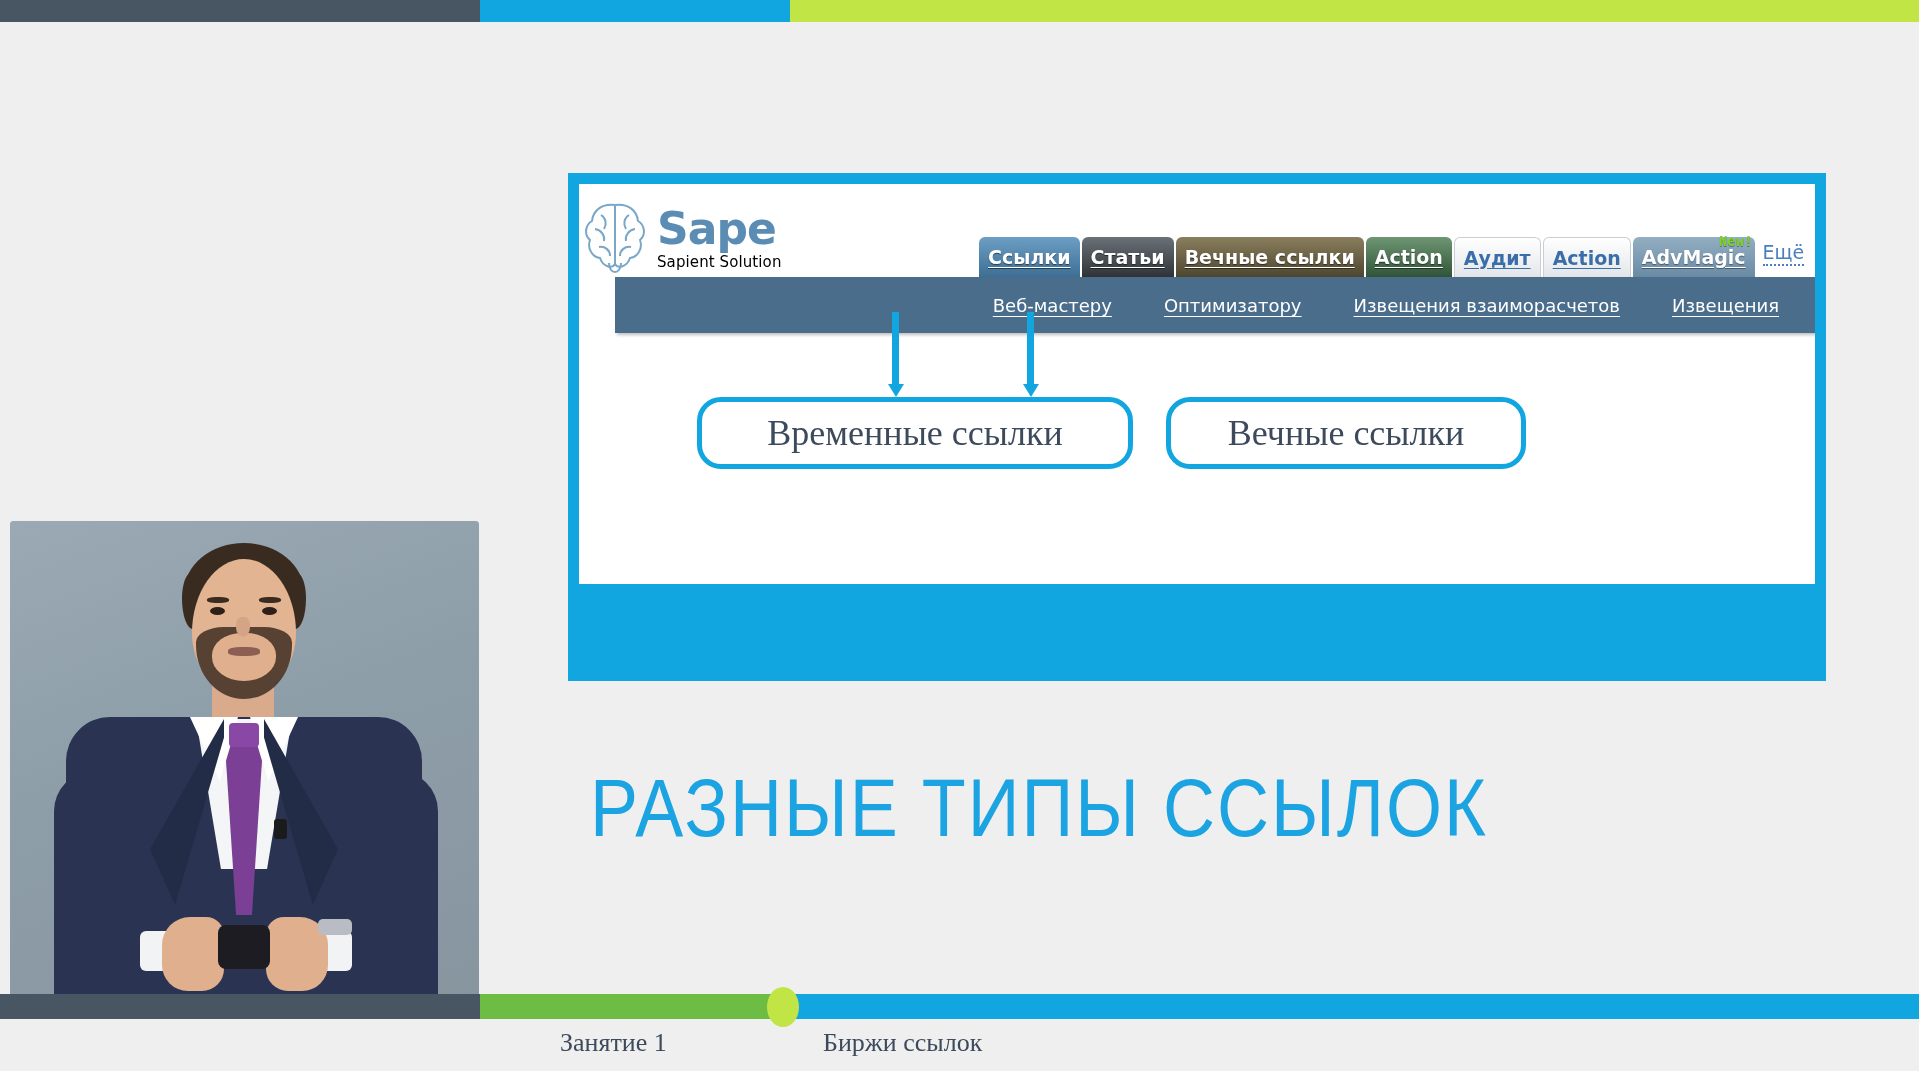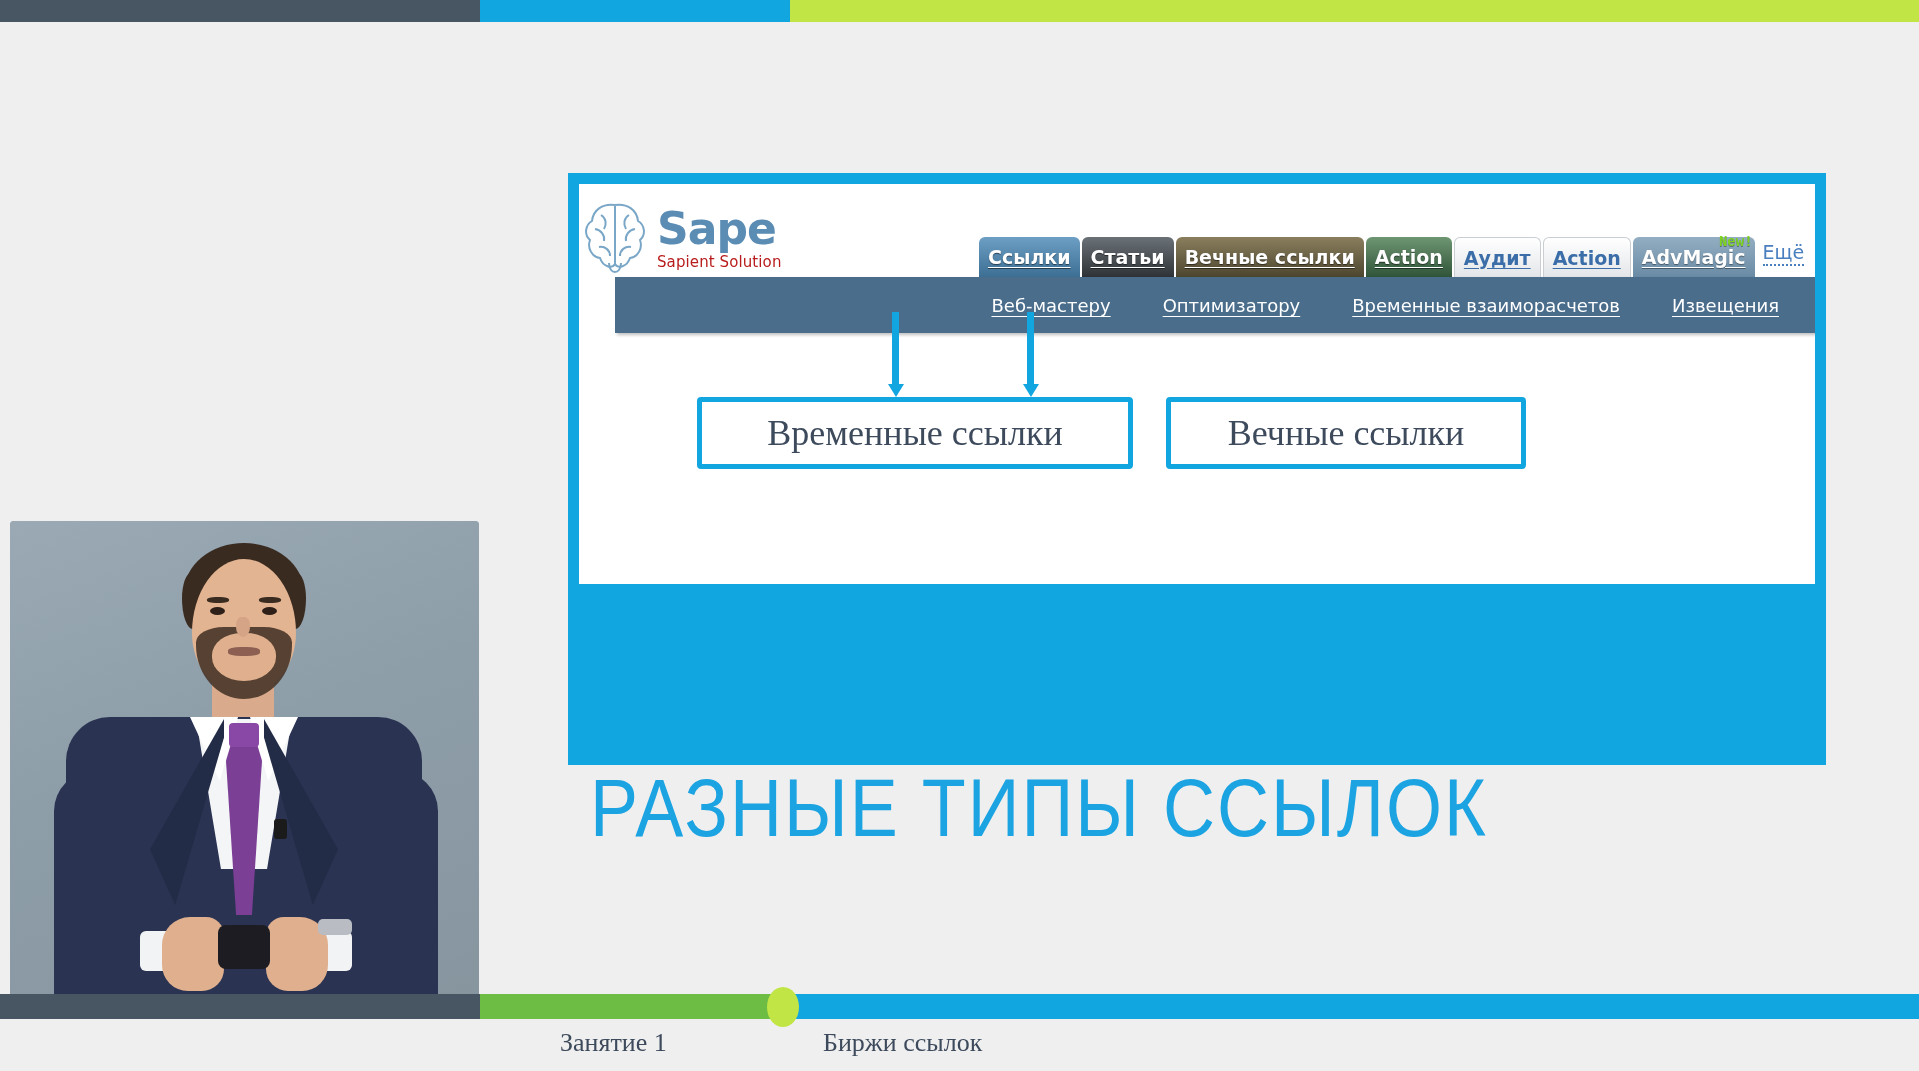--- a/index.html
+++ b/index.html
@@ -136,21 +136,21 @@
   #pv-cuff-r { left: 300px; top: 410px; width: 42px; height: 40px; background: #f2f3f5; border-radius: 6px; }
   #pv-hand-l { left: 152px; top: 396px; width: 62px; height: 74px; background: #e0b08e; border-radius: 28px 18px 22px 26px; }
   #pv-hand-r { left: 256px; top: 396px; width: 62px; height: 74px; background: #e0b08e; border-radius: 18px 28px 26px 22px; }
   #pv-clicker { left: 208px; top: 404px; width: 52px; height: 44px; background: #1c1c22; border-radius: 8px; }
   #pv-watch { left: 308px; top: 398px; width: 34px; height: 16px; background: #b9bcc2; border-radius: 5px; }
 
   
   #screenshot-panel {
     position: absolute;
     left: 568px; top: 173px;
-    width: 1258px; height: 592px;
+    width: 1258px; height: 508px;
     background: #12a6e0;
     padding: 0;
     box-sizing: border-box;
   }
   #panel-top-area {
     position: absolute;
     left: 11px; top: 11px;
     width: 1236px; height: 400px;
     background: #ffffff;
     overflow: hidden;
@@ -196,21 +196,21 @@
   #sape-name {
     font-family: "DejaVu Sans", sans-serif;
     font-weight: bold;
     font-size: 44px;
     color: #5b8cb3;
     letter-spacing: -1px;
   }
   #sape-tagline {
     font-family: "DejaVu Sans", sans-serif;
     font-size: 15px;
-    color: #b91c1c;
+    color: #000000;
     margin-top: 4px;
     letter-spacing: .1px;
   }
 
   
   #sape-tabs {
     position: absolute;
     left: 400px; top: 49px;
     height: 44px;
     display: flex;
@@ -308,21 +308,21 @@
   #arrow-temp .shaft { height: 74px; }
   #arrow-temp .head  { top: 72px; }
   #arrow-perm { left: 444px; top: 128px; height: 85px; }
   #arrow-perm .shaft { height: 74px; }
   #arrow-perm .head  { top: 72px; }
 
   
   .callout {
     position: absolute;
     border: 5px solid #12a6e0;
-    border-radius: 4px;
+    border-radius: 24px;
     background: #ffffff;
     display: flex;
     align-items: center;
     justify-content: center;
     box-sizing: border-box;
     font-family: "Liberation Serif", serif;
     font-size: 36px;
     color: #3d4a5c;
     white-space: nowrap;
   }
@@ -468,21 +468,21 @@
       <div class="tab tab--steel">
         <span class="tab-badge">New!</span>
         <span class="tab-label">AdvMagic</span>
       </div>
       <span id="tab-more">Ещё</span>
     </div>
 
     <div id="sape-subnav">
       <span class="subnav-item">Веб-мастеру</span>
       <span class="subnav-item">Оптимизатору</span>
-      <span class="subnav-item">Временные взаиморасчетов</span>
+      <span class="subnav-item">Извещения взаиморасчетов</span>
       <span class="subnav-item">Извещения</span>
     </div>
 
     <div class="arrow" id="arrow-temp">
       <div class="shaft"></div>
       <div class="head"></div>
     </div>
     <div class="arrow" id="arrow-perm">
       <div class="shaft"></div>
       <div class="head"></div>

